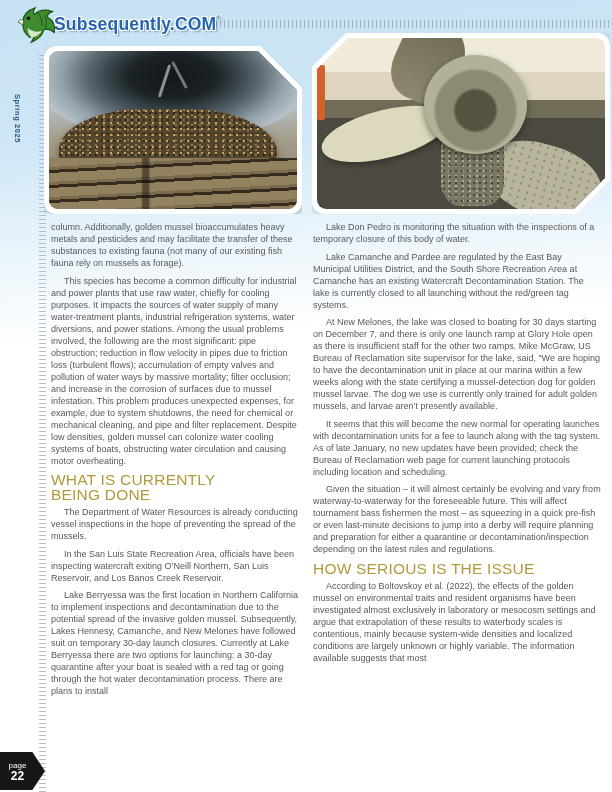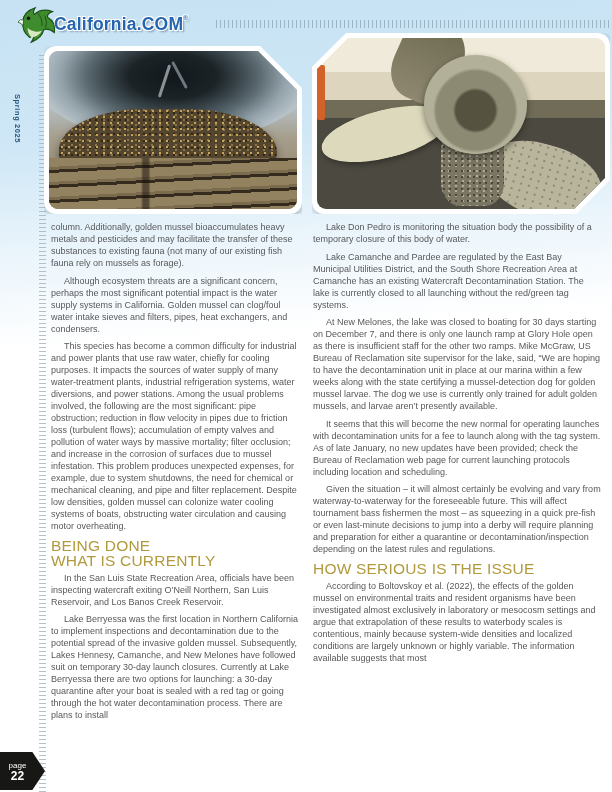--- a/index.html
+++ b/index.html
@@ -109,21 +109,21 @@
 
   <div class="logo">
     <svg class="logo-fish" viewBox="0 0 48 44">
       <path d="M14 36 Q6 30 7 19 Q8 9 20 5 Q17 10 19 12 Q27 5 38 9 Q32 11 33 15 Q42 20 40 31 Q34 26 29 28 Q27 37 16 41 Q20 35 18 32 Q15 37 14 36 Z" fill="#3f8c2f" stroke="#1d4f18" stroke-width="1.2"></path>
       <path d="M12 26 Q18 32 27 29 Q24 35 16 36 Q12 32 12 26 Z" fill="#d9e8c4"></path>
       <path d="M8 18 Q4 16 2 20 Q6 21 7 24 Z" fill="#ffffff" stroke="#1d4f18" stroke-width="0.8"></path>
       <circle cx="13" cy="16" r="1.8" fill="#111"></circle>
       <path d="M22 10 Q28 16 27 24" stroke="#1d4f18" stroke-width="1" fill="none"></path>
       <path d="M30 13 Q33 19 31 26" stroke="#1d4f18" stroke-width="1" fill="none"></path>
     </svg>
-    <span class="logo-text"><span>California.COM</span><sup class="logo-reg">®</sup></span>
+    <span class="logo-text"><span>Subsequently.COM</span><sup class="logo-reg">®</sup></span>
   </div>
 
   <div class="edition">Spring 2025</div>
 
   <div class="photo photo-left">
     <div class="ph-inner">
       <div class="tire"></div>
       <div class="stick1"></div>
       <div class="stick2"></div>
       <div class="mussels"></div>
@@ -138,32 +138,32 @@
       <div class="top-arm"></div>
       <div class="blade-left"></div>
       <div class="blade-right"></div>
       <div class="mussel-col"></div>
       <div class="prop-hub"></div>
     </div>
   </div>
 
   <div class="col col-left">
     <p class="cont">column. Additionally, golden mussel bioaccumulates heavy metals and pesticides and may facilitate the transfer of these substances to existing fauna (not many of our existing fish fauna rely on mussels as forage).</p>
-    <p>Although ecosystem threats are a significant concern, perhaps the most significant potential impact is the water supply systems in California.  Golden mussel can clog/foul water intake sieves and filters, pipes, heat exchangers, and condensers.</p>
     <p>This species has become a common difficulty for industrial and power plants that use raw water, chiefly for cooling purposes. It impacts the sources of water supply of many water-treatment plants, industrial refrigeration systems, water diversions, and power stations. Among the usual problems involved, the following are the most significant: pipe obstruction; reduction in flow velocity in pipes due to friction loss (turbulent flows); accumulation of empty valves and pollution of water ways by massive mortality; filter occlusion; and increase in the corrosion of surfaces due to mussel infestation. This problem produces unexpected expenses, for example, due to system shutdowns, the need for chemical or mechanical cleaning, and pipe and filter replacement. Despite low densities, golden mussel can colonize water cooling systems of boats, obstructing water circulation and causing motor overheating.</p>
     <h2 class="sec">
+      <span>WHAT IS CURRENTLY</span>
       <span>BEING DONE</span>
-      <span>WHAT IS CURRENTLY</span>
     </h2>
+    <p>The Department of Water Resources is already conducting vessel inspections in the hope of preventing the spread of the mussels.</p>
     <p>In the San Luis State Recreation Area, officials have been inspecting watercraft exiting O’Neill Northern, San Luis Reservoir, and Los Banos Creek Reservoir.</p>
     <p>Lake Berryessa was the first location in Northern California to implement inspections and decontamination due to the potential spread of the invasive golden mussel.  Subsequently, Lakes Hennesy, Camanche, and New Melones have followed suit on temporary 30-day launch closures. Currently at Lake Berryessa there are two options for launching: a 30-day quarantine after your boat is sealed with a red tag or going through the hot water decontamination process. There are plans to install</p>
   </div>
 
   <div class="col col-right">
-    <p>Lake Don Pedro is monitoring the situation body the possibility of a temporary closure of this body of water.</p>
+    <p>Lake Don Pedro is monitoring the situation with the inspections of a temporary closure of this body of water.</p>
     <p>Lake Camanche and Pardee are regulated by the East Bay Municipal Utilities District, and the South Shore Recreation Area at Camanche has an existing Watercraft Decontamination Station. The lake is currently closed to all launching without the red/green tag systems.</p>
     <p>At New Melones, the lake was closed to boating for 30 days starting on December 7, and there is only one launch ramp at Glory Hole open as there is insufficient staff for the other two ramps.  Mike McGraw, US Bureau of Reclamation site supervisor for the lake, said, “We are hoping to have the decontamination unit in place at our marina within a few weeks along with the state certifying a mussel-detection dog for golden mussel larvae. The dog we use is currently only trained for adult golden mussels, and larvae aren’t presently available.</p>
     <p>It seems that this will become the new normal for operating launches with decontamination units for a fee to launch along with the tag system. As of late January, no new updates have been provided; check the Bureau of Reclamation web page for current launching protocols including location and scheduling.</p>
     <p>Given the situation – it will almost certainly be evolving and vary from waterway-to-waterway for the foreseeable future. This will affect tournament bass fishermen the most – as squeezing in a quick pre-fish or even last-minute decisions to jump into a derby will require planning and preparation for either a quarantine or decontamination/inspection depending on the latest rules and regulations.</p>
     <h2 class="sec">HOW SERIOUS IS THE ISSUE</h2>
     <p>According to Boltovskoy et al. (2022), the effects of the golden mussel on environmental traits and resident organisms have been investigated almost exclusively in laboratory or mesocosm settings and argue that extrapolation of these results to waterbody scales is contentious, mainly because system-wide densities and localized conditions are largely unknown or highly variable. The information available suggests that most</p>
   </div>
 
   <div class="badge">
     <span class="pw">page</span>

